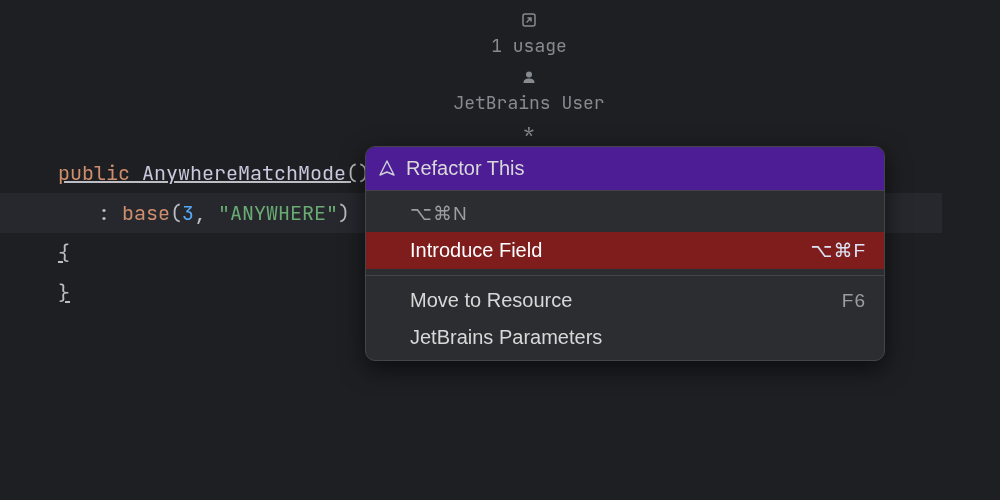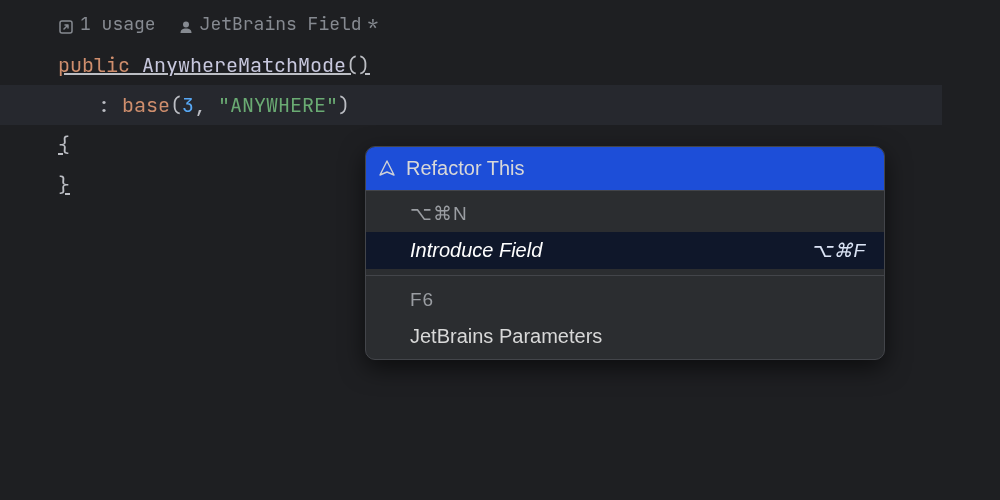--- a/index.html
+++ b/index.html
@@ -8,25 +8,26 @@
     font-family: "SF Mono", "JetBrains Mono", Menlo, Consolas, monospace;
     font-size: 20px;
     width: 1000px;
     height: 500px;
     overflow: hidden;
     position: relative;
     color: #bcbec4;
   }
   .meta-line {
     display: flex;
-    align-items: flex-end;
+    align-items: center;
     gap: 6px;
     padding: 12px 0 0 58px;
     color: #868a91;
     font-size: 18px;
+    flex-direction: column;
   }
   .meta-line .usage-icon svg,
   .meta-line .user-icon svg { display: block; }
   .code {
     padding: 10px 0 0 58px;
     line-height: 40px;
     text-decoration: underline;
   }
   .code .line { white-space: pre; }
   .kw-public { color: #cf8e6d; }
@@ -53,21 +54,21 @@
     width: 520px;
     background: #2b2d30;
     border: 1px solid #43454a;
     border-radius: 10px;
     box-shadow: 0 8px 24px rgba(0,0,0,0.6);
     font-family: -apple-system, "SF Pro Text", "Segoe UI", sans-serif;
     font-size: 20px;
     overflow: hidden;
   }
   .popup-header {
-    background: #1d4ed8;
+    background: #4c1d95;
     padding: 10px 14px 10px 12px;
     display: flex;
     align-items: center;
     gap: 10px;
     color: #d8d8d8;
     font-size: 20px;
     border-bottom: 1px solid #43454a;
   }
   .popup-header .arrow-icon svg { display: block; }
   .menu-section {
@@ -75,23 +76,22 @@
   }
   .menu-item {
     display: flex;
     align-items: center;
     justify-content: space-between;
     padding: 7px 18px 7px 44px;
     color: #d8d8d8;
     cursor: default;
   }
   .menu-item.selected {
-    background: #0f172a;
+    background: #7f1d1d;
     color: #ffffff;
-    font-style: italic;
   }
   .menu-item .shortcut {
     color: #9a9da2;
     font-size: 19px;
     letter-spacing: 1px;
   }
   .menu-item.selected .shortcut { color: #dbe4f5; }
   .sep {
     height: 1px;
     background: #43454a;
@@ -109,21 +109,21 @@
       </svg>
   </span>
   <span>1 usage</span>
   <span style="width:10px"></span>
   <span class="user-icon">
     <svg width="16" height="16" viewBox="0 0 16 16">
         <circle cx="8" cy="5.5" r="3" fill="#868a91"></circle>
         <path d="M2.5 14 C2.5 10.5 5 9.5 8 9.5 C11 9.5 13.5 10.5 13.5 14 Z" fill="#868a91"></path>
       </svg>
   </span>
-  <span>JetBrains Field</span>
+  <span>JetBrains User</span>
   <span>*</span>
 </div>
 
 <div class="code">
   <div class="line"><span class="kw-public">public</span> <span class="ctor-name">AnywhereMatchMode</span><span class="paren">(</span><span class="paren">)</span></div>
   <div class="line line2-hl"><span class="indent1"></span><span class="comma">:</span> <span class="kw-base">base</span><span class="paren">(</span><span class="num">3</span><span class="comma">,</span> <span class="str">"ANYWHERE"</span><span class="paren">)</span></div>
   <div class="line"><span class="brace">{</span></div>
   <div class="line"><span class="brace">}</span></div>
 </div>
 
@@ -142,20 +142,21 @@
           <span class="shortcut">⌥⌘N</span>
         </div>
         <div class="menu-item selected">
           <span>Introduce Field</span>
           <span class="shortcut">⌥⌘F</span>
         </div>
       </div>
       <div class="sep"></div>
       <div class="menu-section">
         <div class="menu-item">
+          <span>Move to Resource</span>
           <span class="shortcut">F6</span>
         </div>
         <div class="menu-item">
           <span>JetBrains Parameters</span>
           <span class="shortcut"></span>
         </div>
       </div>
     </div>
 </div>
 

